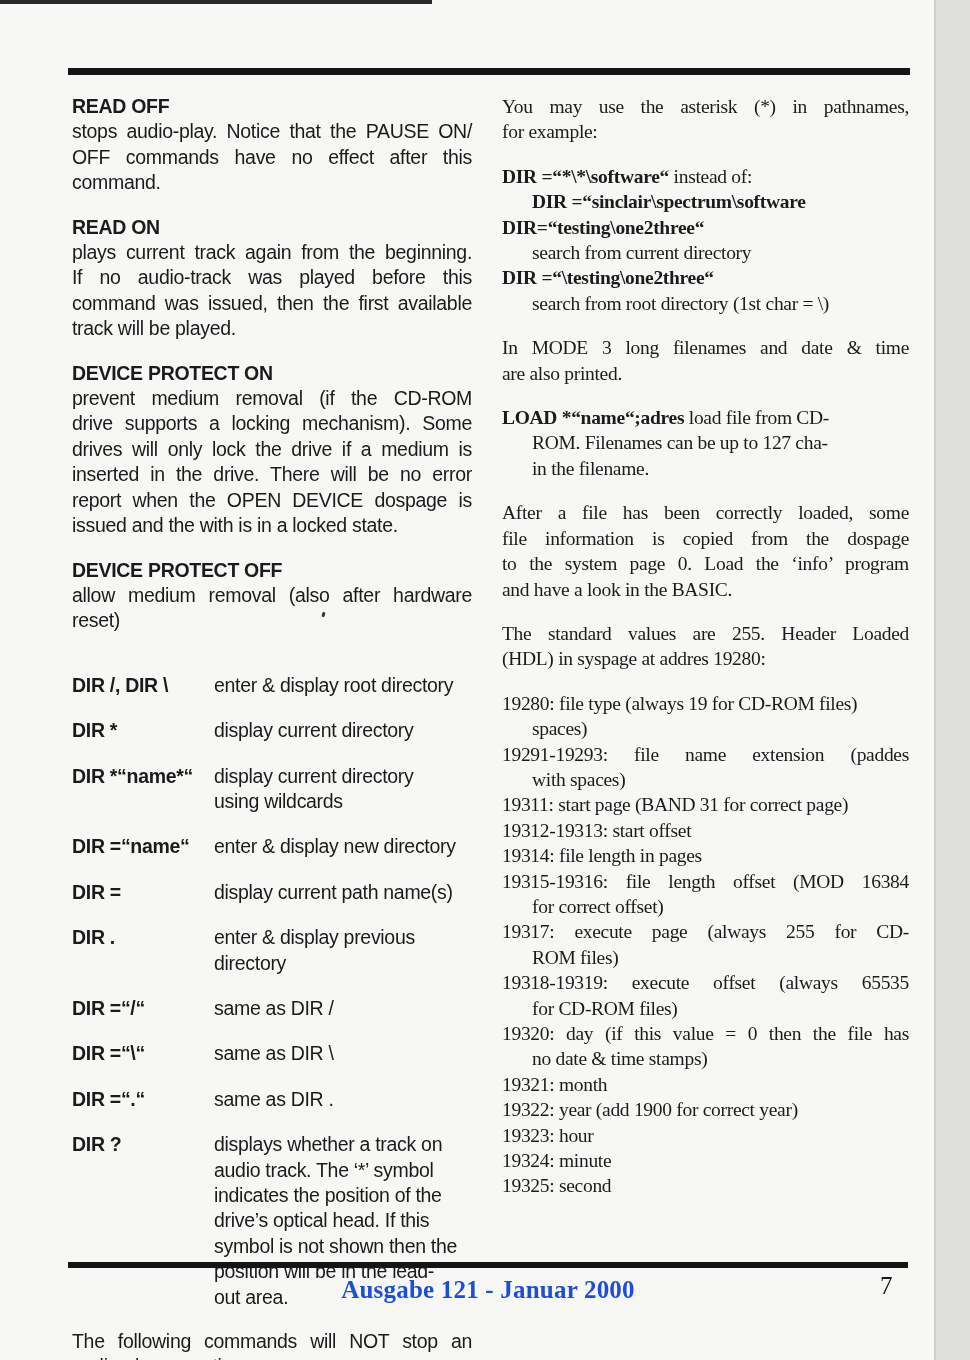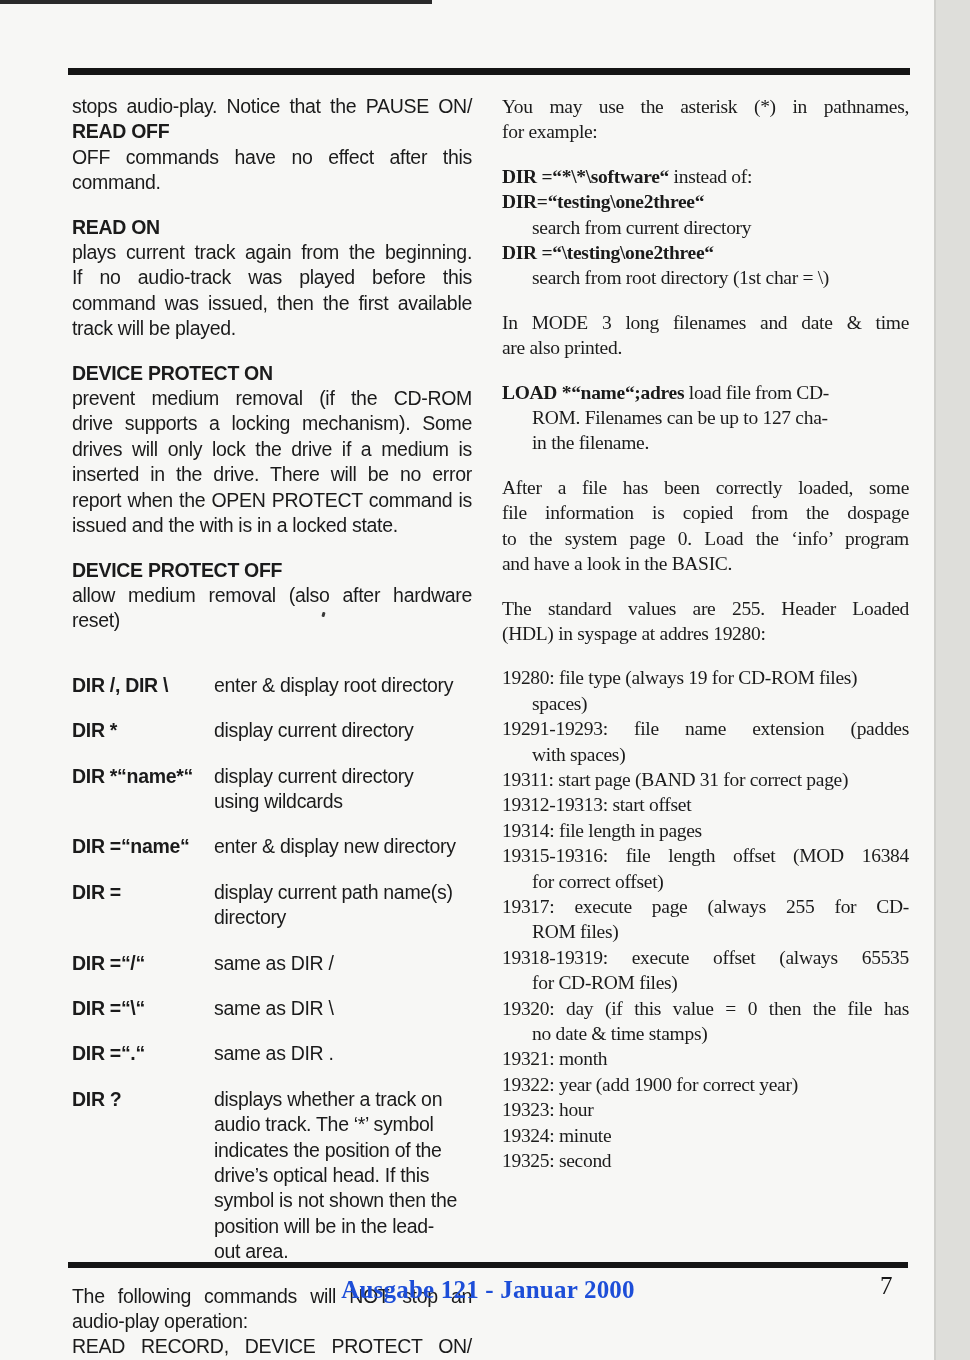--- a/index.html
+++ b/index.html
@@ -67,24 +67,24 @@
 
 <div class="page">
 
   <div class="top-edge-artifact"></div>
   <div class="right-edge"></div>
 
   <div class="rule top"></div>
 
   <div class="col left">
 
+      <div class="line"><span class="b">READ OFF</span></div>
+
       <div class="line m-j"><span class="r">stops audio-play. Notice that the PAUSE ON/</span></div>
 
-      <div class="line"><span class="b">READ OFF</span></div>
-
       <div class="line m-j"><span class="r">OFF commands have no effect after this</span></div>
 
       <div class="line"><span class="r">command.</span></div>
 
       <div class="line gap"><span class="b">READ ON</span></div>
 
       <div class="line m-j"><span class="r">plays current track again from the beginning.</span></div>
 
       <div class="line m-j"><span class="r">If no audio-track was played before this</span></div>
 
@@ -95,21 +95,21 @@
       <div class="line gap"><span class="b">DEVICE PROTECT ON</span></div>
 
       <div class="line m-j"><span class="r">prevent medium removal (if the CD-ROM</span></div>
 
       <div class="line m-j"><span class="r">drive supports a locking mechanism). Some</span></div>
 
       <div class="line m-j"><span class="r">drives will only lock the drive if a medium is</span></div>
 
       <div class="line m-j"><span class="r">inserted in the drive. There will be no error</span></div>
 
-      <div class="line m-j"><span class="r">report when the OPEN PROTECT command is</span></div>
+      <div class="line m-j"><span class="r">report when the OPEN DEVICE dospage is</span></div>
 
       <div class="line"><span class="r">issued and the with is in a locked state.</span></div>
 
       <div class="line gap"><span class="b">DEVICE PROTECT OFF</span></div>
 
       <div class="line m-j"><span class="r">allow medium removal (also after hardware</span></div>
 
       <div class="line"><span class="r">reset)</span></div>
 
       <div class="line m-row gap"><span class="b">DIR /, DIR \</span><span class="r">enter &amp; display root directory</span></div>
@@ -117,20 +117,21 @@
       <div class="line m-row"><span class="b">DIR *</span><span class="r">display current directory</span></div>
 
       <div class="line m-row"><span class="b">DIR *“name*“</span><span class="r">display current directory</span></div>
 
       <div class="line m-rowi"><span class="r">using wildcards</span></div>
 
       <div class="line m-row"><span class="b">DIR =“name“</span><span class="r">enter &amp; display new directory</span></div>
 
       <div class="line m-row"><span class="b">DIR =</span><span class="r">display current path name(s)</span></div>
 
+      <div class="line m-row"><span class="b">DIR .</span><span class="r">enter &amp; display previous</span></div>
 
       <div class="line m-rowi"><span class="r">directory</span></div>
 
       <div class="line m-row"><span class="b">DIR =“/“</span><span class="r">same as DIR /</span></div>
 
       <div class="line m-row"><span class="b">DIR =“\“</span><span class="r">same as DIR \</span></div>
 
       <div class="line m-row"><span class="b">DIR =“.“</span><span class="r">same as DIR .</span></div>
 
       <div class="line m-row"><span class="b">DIR ?</span><span class="r">displays whether a track on</span></div>
@@ -158,20 +159,21 @@
     </div>
 
   <div class="col right">
 
       <div class="line m-j"><span class="r">You may use the asterisk (*) in pathnames,</span></div>
 
       <div class="line"><span class="r">for example:</span></div>
 
       <div class="line gap"><span class="b">DIR =“*\*\software“</span><span class="r"> instead of:</span></div>
 
+      <div class="line m-i"><span class="b">DIR =“sinclair\spectrum\software</span></div>
 
       <div class="line"><span class="b">DIR=“testing\one2three“</span></div>
 
       <div class="line m-i"><span class="r">search from current directory</span></div>
 
       <div class="line"><span class="b">DIR =“\testing\one2three“</span></div>
 
       <div class="line m-i"><span class="r">search from root directory (1st char = \)</span></div>
 
       <div class="line m-j gap"><span class="r">In MODE 3 long filenames and date &amp; time</span></div>

